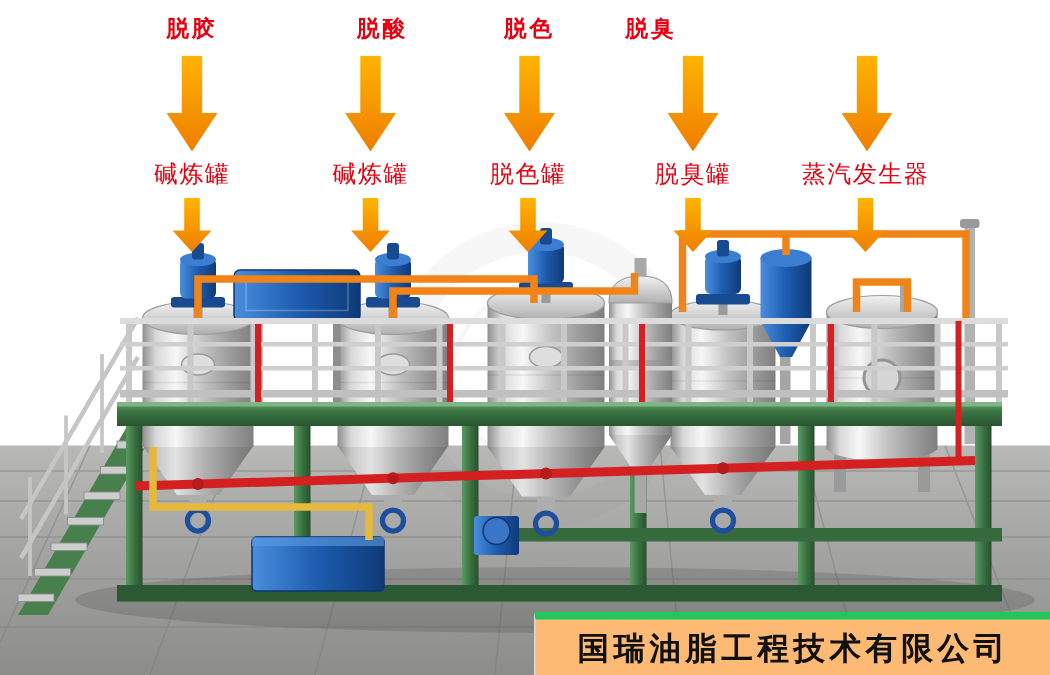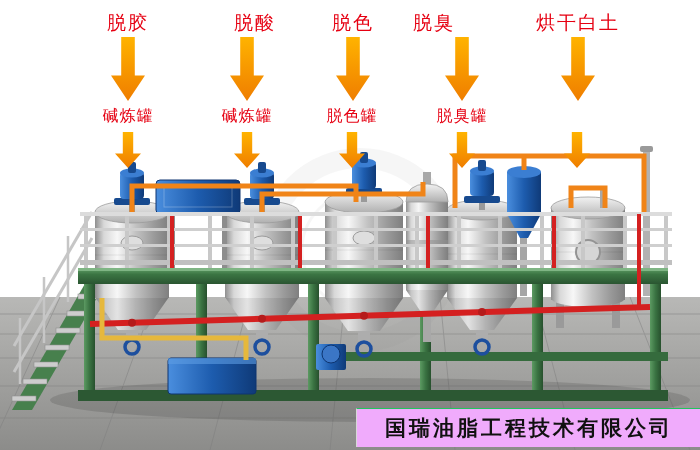--- a/index.html
+++ b/index.html
@@ -3,38 +3,38 @@
 <meta charset="utf-8">
 <style>
   html,body{margin:0;padding:0;background:#fff;}
   .stage{
     position:relative;width:700px;height:450px;overflow:hidden;background:#fff;
     font-family:"Liberation Sans",sans-serif;
   }
   .scene-svg{position:absolute;left:0;top:0;z-index:1;}
   .proc-label{
     position:absolute;top:10px;transform:translateX(-50%);z-index:5;
-    font-size:19px;font-weight:normal;color:var(--label-red,#e60012);
+    font-size:15px;font-weight:bold;color:var(--label-red,#e60012);
     white-space:nowrap;letter-spacing:2px;text-shadow:0 0 2px rgba(255,255,255,.9);
   }
   .equip-label{
     position:absolute;top:106px;transform:translateX(-50%);z-index:5;
     font-size:16px;font-weight:normal;color:var(--label-red,#e60012);
     white-space:nowrap;letter-spacing:1px;text-shadow:0 0 2px rgba(255,255,255,.9);
   }
   .arrow{
     position:absolute;transform:translateX(-50%);z-index:4;
     background:linear-gradient(180deg,var(--arrow-orange,#ffb300) 0%,var(--arrow-orange-dark,#ef7d00) 100%);
     clip-path:polygon(30% 0,70% 0,70% 60%,100% 60%,50% 100%,0 60%,30% 60%);
   }
   .arrow.big{width:34px;height:64px;top:37px;}
   .arrow.small{width:26px;height:36px;top:132px;}
   .company-box{
     position:absolute;left:356px;top:408px;width:344px;height:38px;z-index:6;
-    background:#f0abfc;border-left:1px solid #d8d8d8;border-top:1px solid #22c55e;
+    background:#fdba74;border-left:1px solid #d8d8d8;border-top:5px solid #22c55e;
     display:flex;align-items:center;justify-content:center;
   }
   .company-box span{
     font-size:21px;font-weight:bold;color:var(--company-text,#111);
     letter-spacing:3px;white-space:nowrap;
   }
   
   .pipe-orange{stroke:var(--pipe-orange,#f08418);fill:none;}
   .pipe-red{stroke:var(--pipe-red,#d42020);fill:none;}
   .pipe-yellow{stroke:var(--pipe-yellow,#e6b83c);fill:none;}
@@ -306,32 +306,32 @@
         <circle cx="482" cy="312.1" r="4"></circle>
     </g>
 
     <path class="pipe-yellow" stroke-width="5" d="M 102 298 V 338 H 246 V 360"></path>
   </svg>
 
   <div class="proc-label" style="left:128px">脱胶</div>
   <div class="proc-label" style="left:255px">脱酸</div>
   <div class="proc-label" style="left:353px">脱色</div>
   <div class="proc-label" style="left:434px">脱臭</div>
-  <div class="proc-label" style="left:578px">烘干白土</div>
 
   <div class="arrow big" style="left:128px"></div>
   <div class="arrow big" style="left:247px"></div>
   <div class="arrow big" style="left:353px"></div>
   <div class="arrow big" style="left:462px"></div>
   <div class="arrow big" style="left:578px"></div>
 
   <div class="equip-label" style="left:128px">碱炼罐</div>
   <div class="equip-label" style="left:247px">碱炼罐</div>
   <div class="equip-label" style="left:352px">脱色罐</div>
   <div class="equip-label" style="left:462px">脱臭罐</div>
+  <div class="equip-label" style="left:577px">蒸汽发生器</div>
 
   <div class="arrow small" style="left:128px"></div>
   <div class="arrow small" style="left:247px"></div>
   <div class="arrow small" style="left:352px"></div>
   <div class="arrow small" style="left:462px"></div>
   <div class="arrow small" style="left:577px"></div>
 
   <div class="company-box">
     <span>国瑞油脂工程技术有限公司</span>
   </div>

